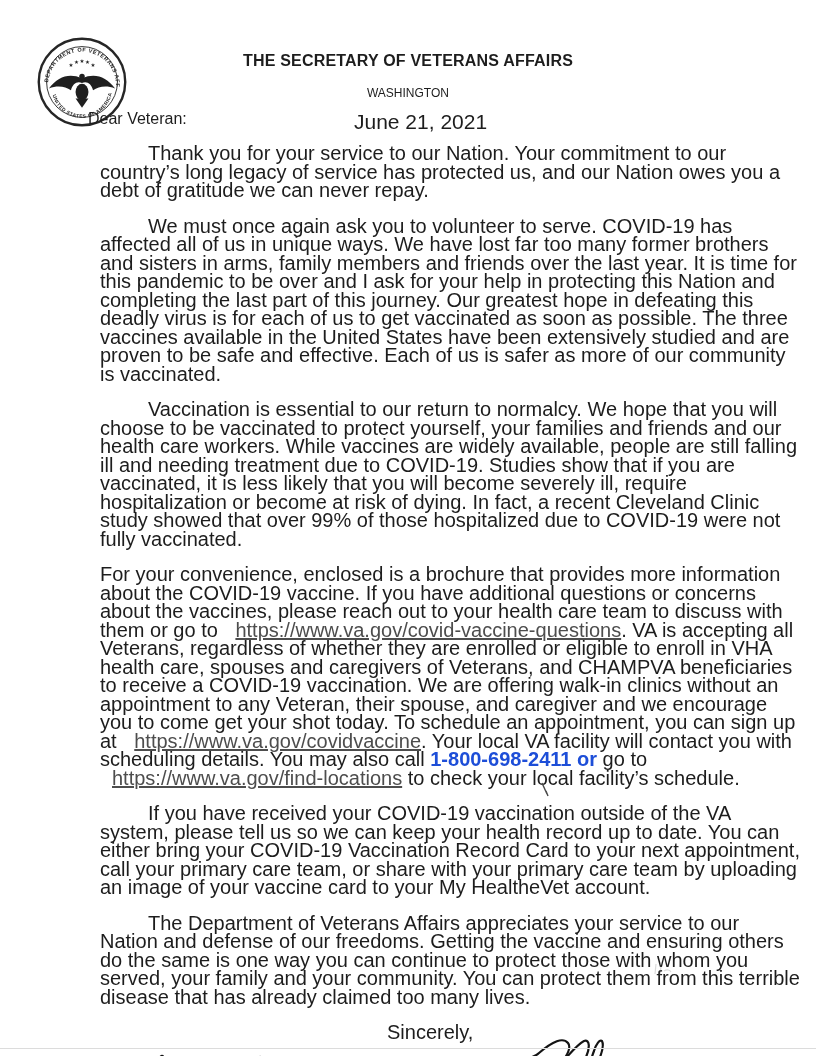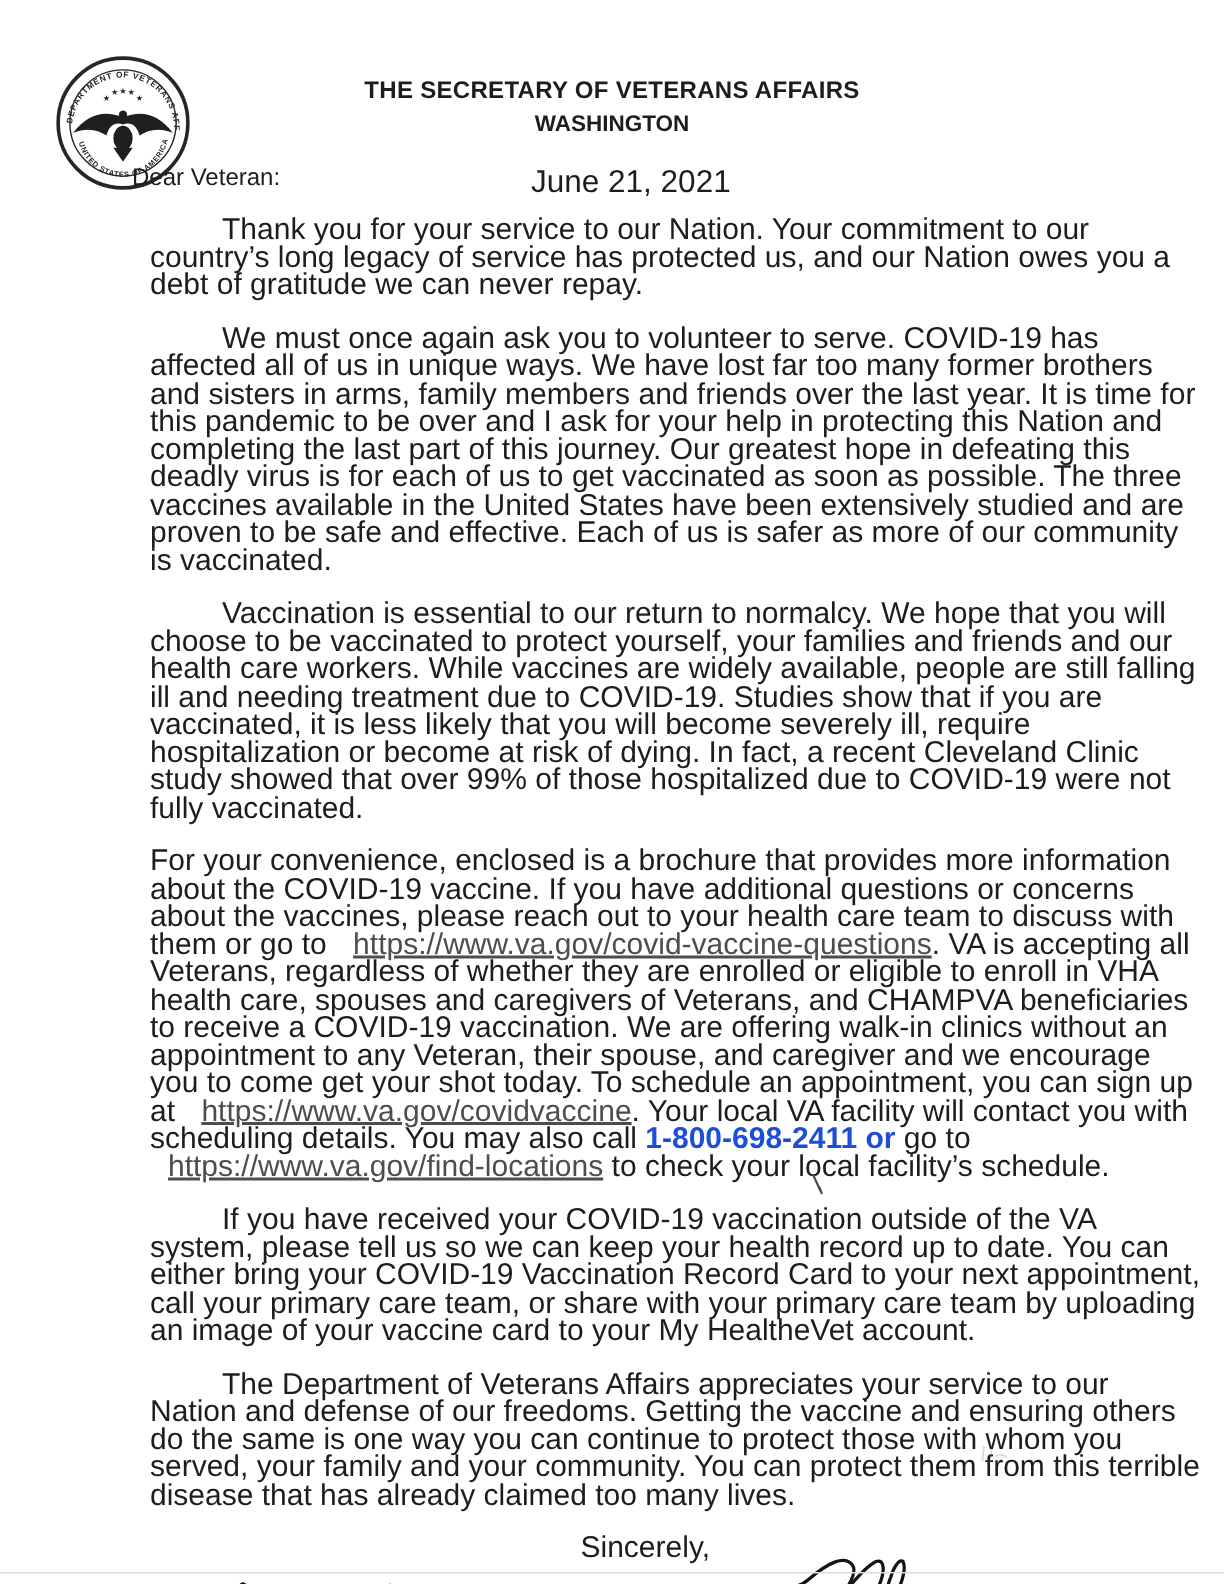--- a/index.html
+++ b/index.html
@@ -9,21 +9,21 @@
     margin:0 auto;
     background:#ffffff;
     font-family:"Liberation Sans","DejaVu Sans",sans-serif;
     color:#1d1d1d;
     overflow:hidden;
   }
   
   .seal{position:absolute;left:36px;top:36px;width:92px;height:92px;}
   .header{position:absolute;left:0;top:52px;width:100%;text-align:center;}
   .header-title{font-size:16px;font-weight:bold;letter-spacing:.2px;}
-  .header-subtitle{font-size:15px;font-weight:bold;margin-top:4px;}
+  .header-subtitle{font-size:12px;font-weight:normal;margin-top:16px;}
   
   .salutation-row{position:absolute;left:88px;top:110px;width:702px;font-size:16px;}
   .salutation-row .date{position:absolute;left:266px;top:0;font-size:21px;}
   
   .content{position:absolute;left:100px;top:144px;width:702px;font-size:20px;line-height:18.5px;}
   .content p{margin:0 0 17px 0;}
   .content p.indent{text-indent:48px;}
   .doc-link{color:#4d4d4d;text-decoration:underline;overflow-wrap:anywhere;padding-left:12px;}
   strong{color:#1d4ed8;}
   

